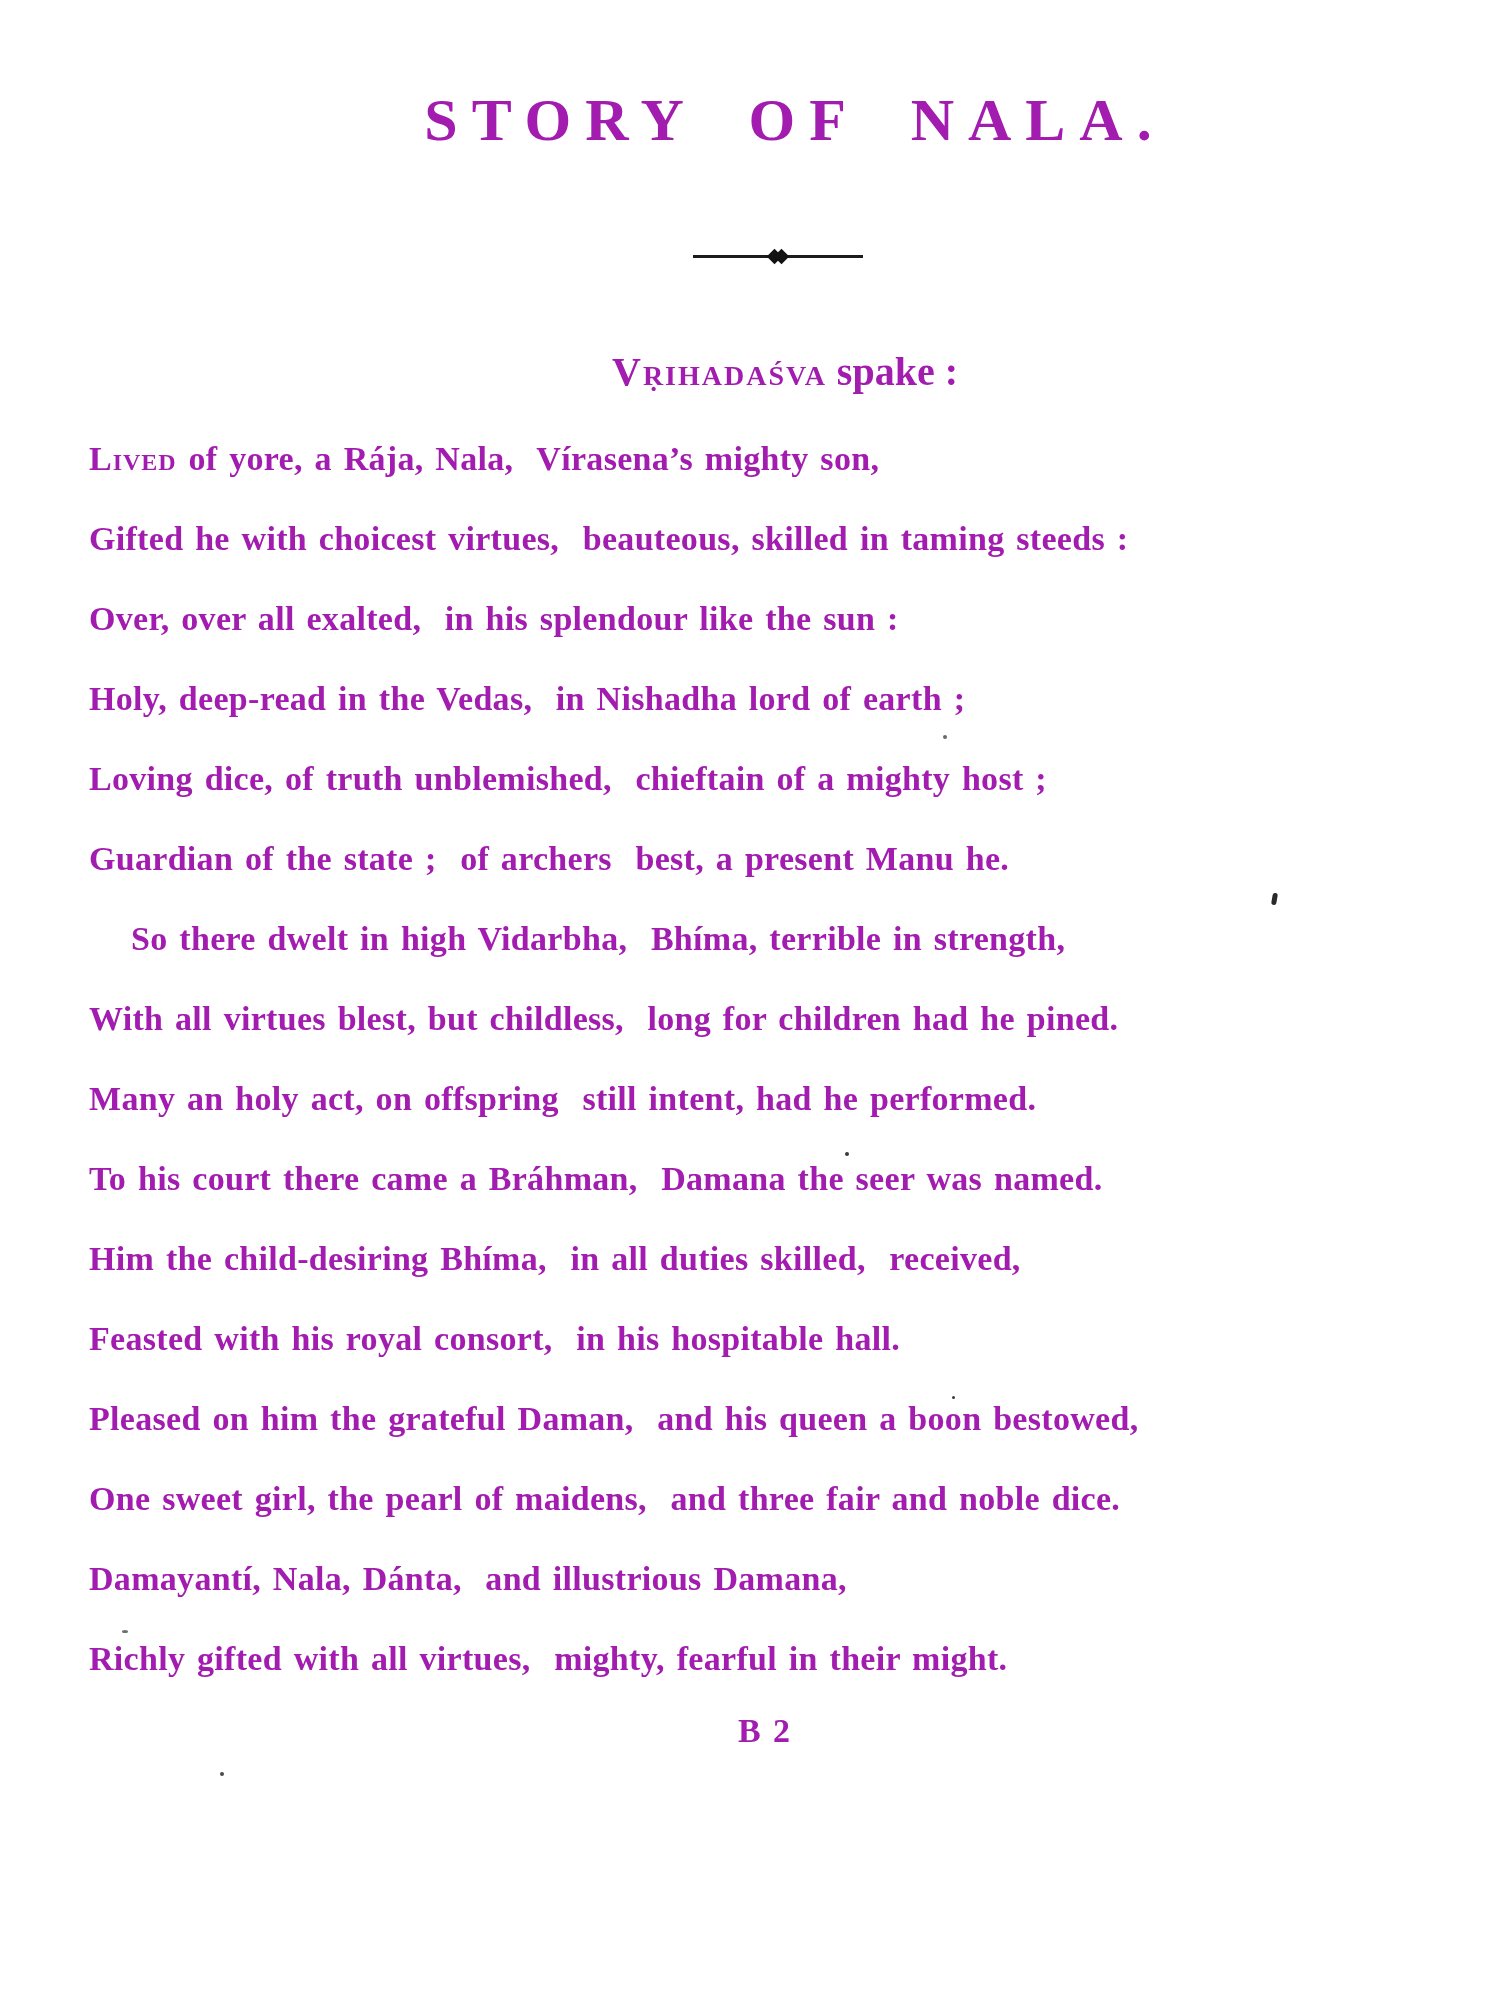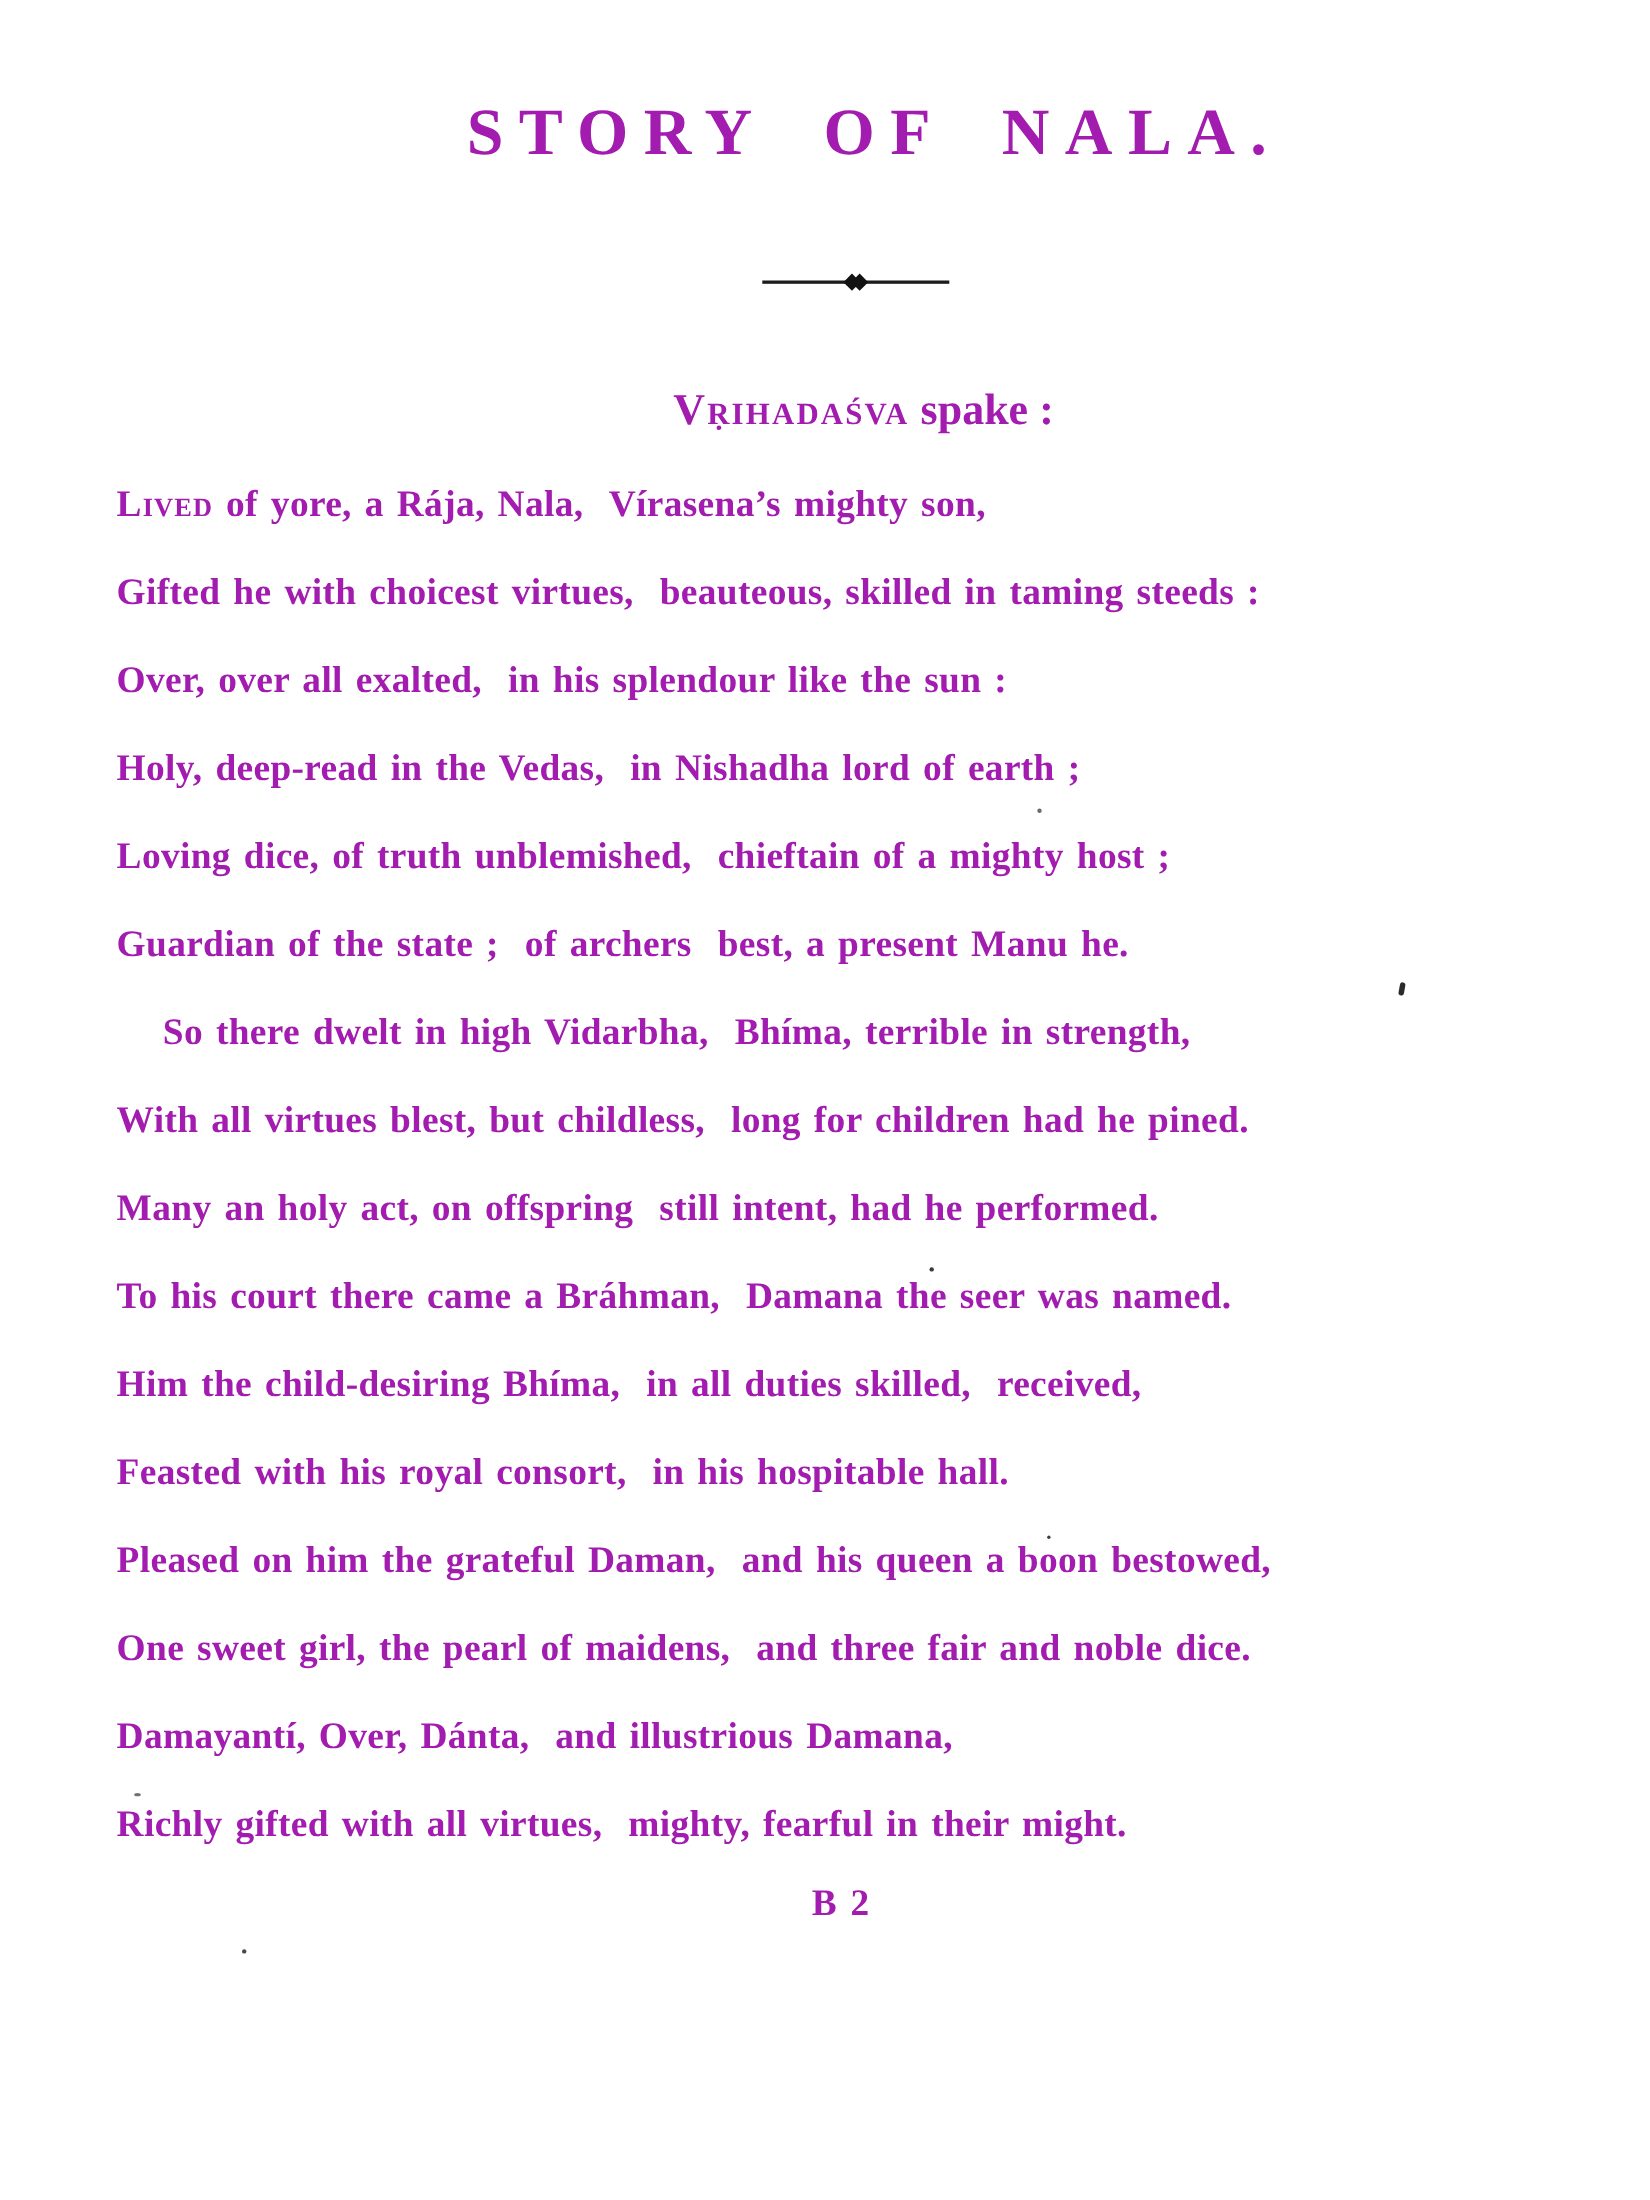--- a/index.html
+++ b/index.html
@@ -48,22 +48,23 @@
     text-align: center;
     font-size: 40px;
     font-weight: 700;
     line-height: 1.2;
     transform: translateX(35px);
     white-space: pre;
   }
   .sc { font-variant: small-caps; letter-spacing: 2px; }
   .poem {
     margin-top: 23px;
-    padding-left: 106px;
+    padding-left: 56px;
     padding-right: 60px;
+    margin-left: 33px;
   }
   .line {
     height: 80px;
     line-height: 80px;
     font-size: 34px;
     font-weight: 700;
     letter-spacing: 0.3px;
     word-spacing: 3px;
     white-space: pre;
   }
@@ -116,21 +117,21 @@
     <div class="line"><span>Loving dice, of truth unblemished,  chieftain of a mighty host ;</span></div>
     <div class="line"><span>Guardian of the state ;  of archers  best, a present Manu he.</span></div>
     <div class="line indent"><span>So there dwelt in high Vidarbha,  Bhíma, terrible in strength,</span></div>
     <div class="line"><span>With all virtues blest, but childless,  long for children had he pined.</span></div>
     <div class="line"><span>Many an holy act, on offspring  still intent, had he performed.</span></div>
     <div class="line"><span>To his court there came a Bráhman,  Damana the seer was named.</span></div>
     <div class="line"><span>Him the child-desiring Bhíma,  in all duties skilled,  received,</span></div>
     <div class="line"><span>Feasted with his royal consort,  in his hospitable hall.</span></div>
     <div class="line"><span>Pleased on him the grateful Daman,  and his queen a boon bestowed,</span></div>
     <div class="line"><span>One sweet girl, the pearl of maidens,  and three fair and noble dice.</span></div>
-    <div class="line"><span>Damayantí, Over, Dánta,  and illustrious Damana,</span></div>
+    <div class="line"><span>Damayantí, Nala, Dánta,  and illustrious Damana,</span></div>
     <div class="line"><span>Richly gifted with all virtues,  mighty, fearful in their might.</span></div>
   </div>
 
   <div class="footer">B 2</div>
 
   <div class="speck apostrophe" style="left:1272px; top:893px;"></div>
   <div class="speck" style="left:943px; top:735px; width:4px; height:4px; background:#6a6a6a;"></div>
   <div class="speck" style="left:845px; top:1152px; width:4px; height:4px;"></div>
   <div class="speck" style="left:952px; top:1396px; width:3px; height:3px;"></div>
   <div class="speck" style="left:122px; top:1630px; width:6px; height:3px; background:#707070;"></div>

